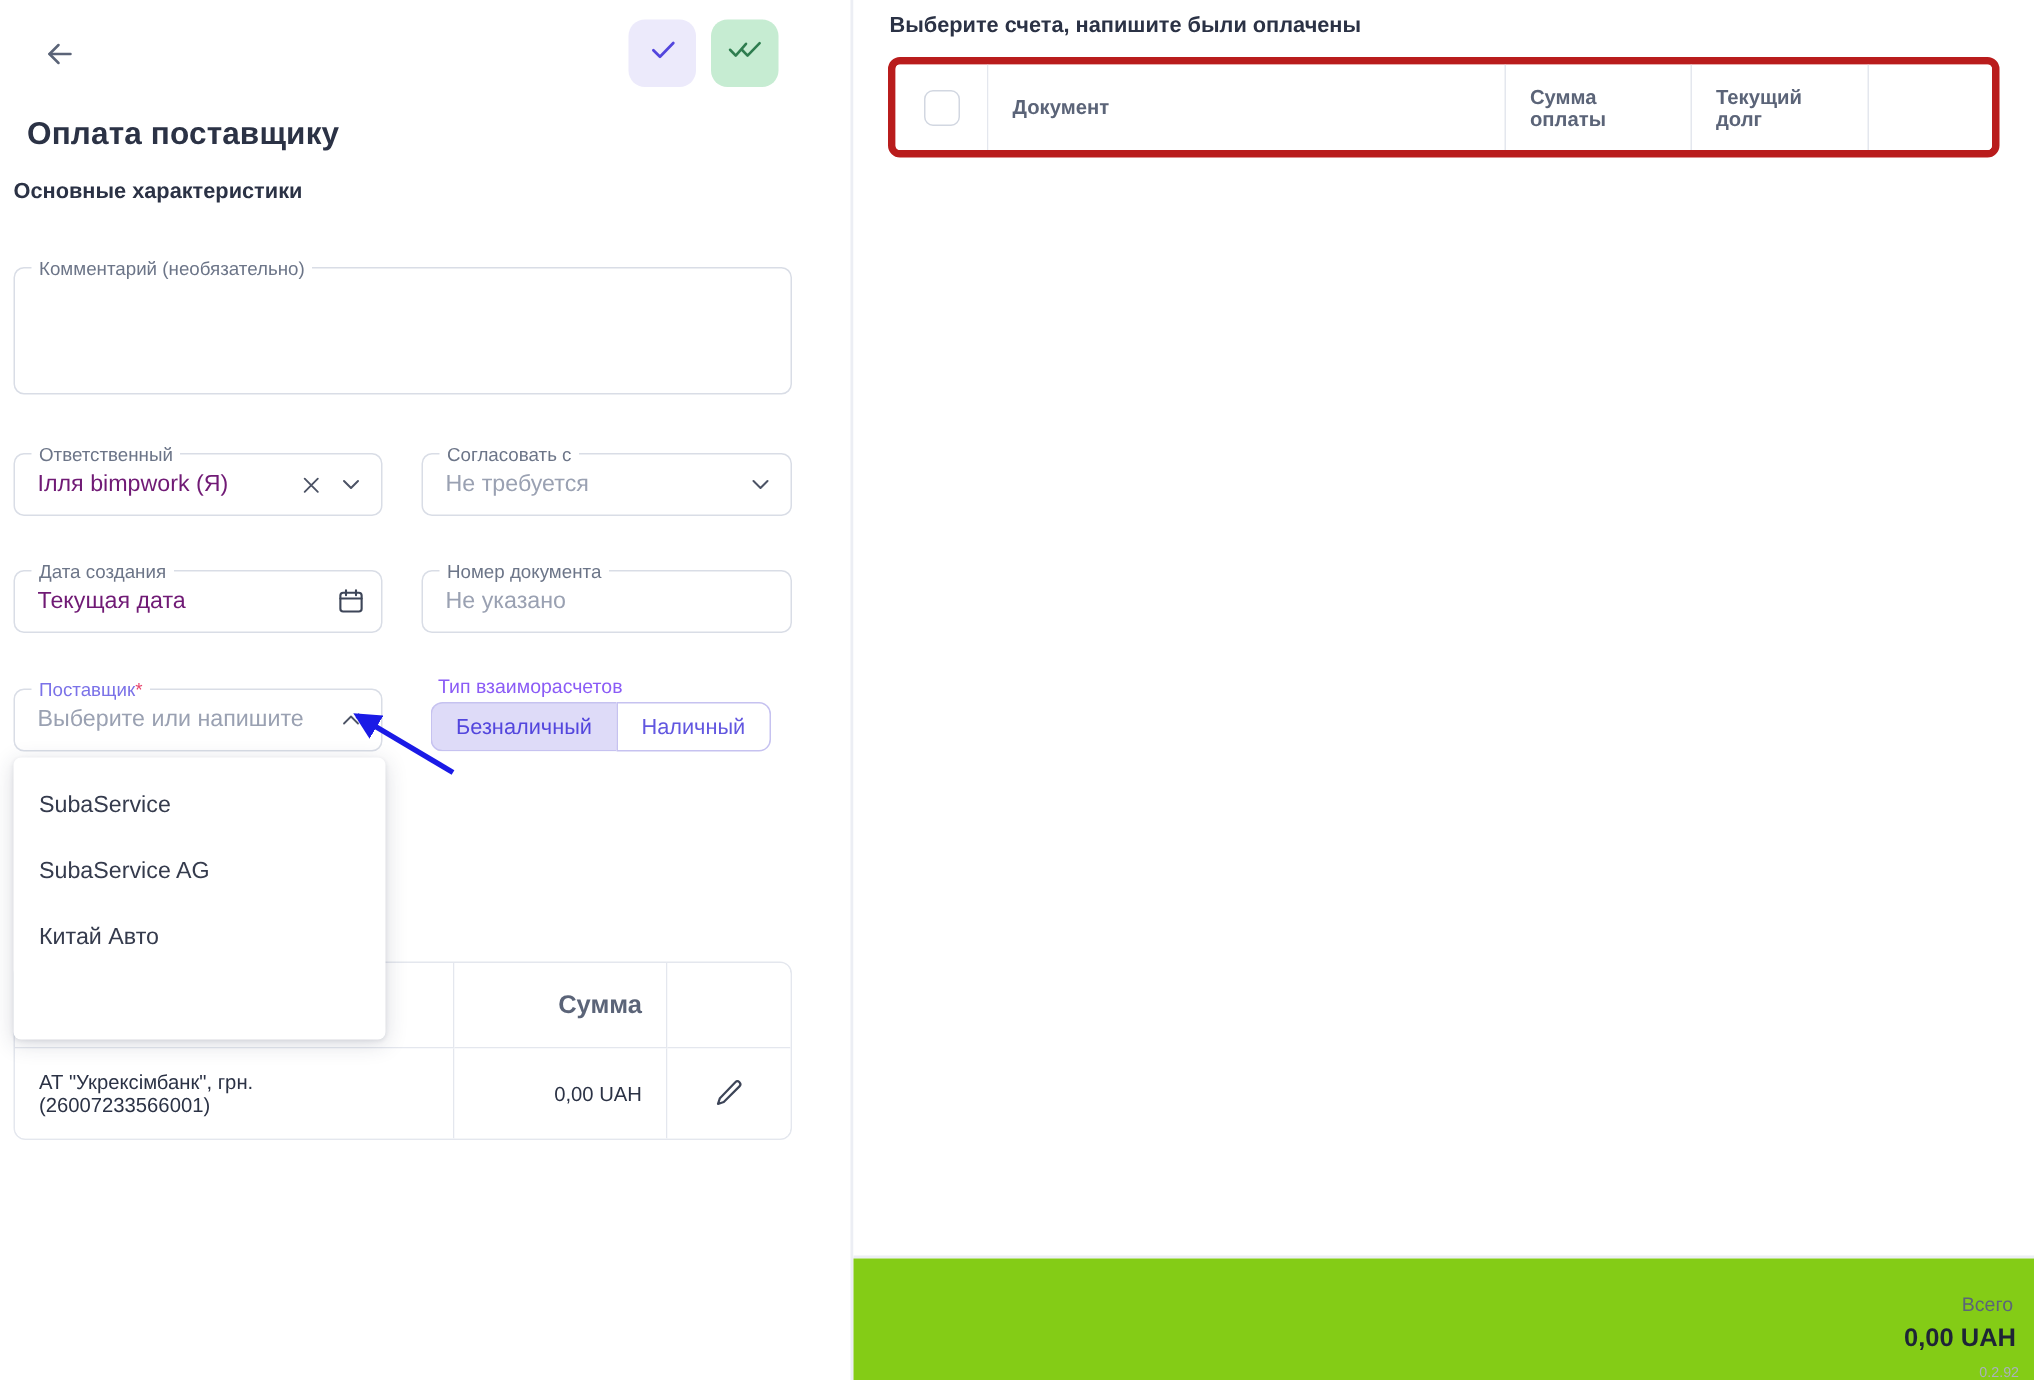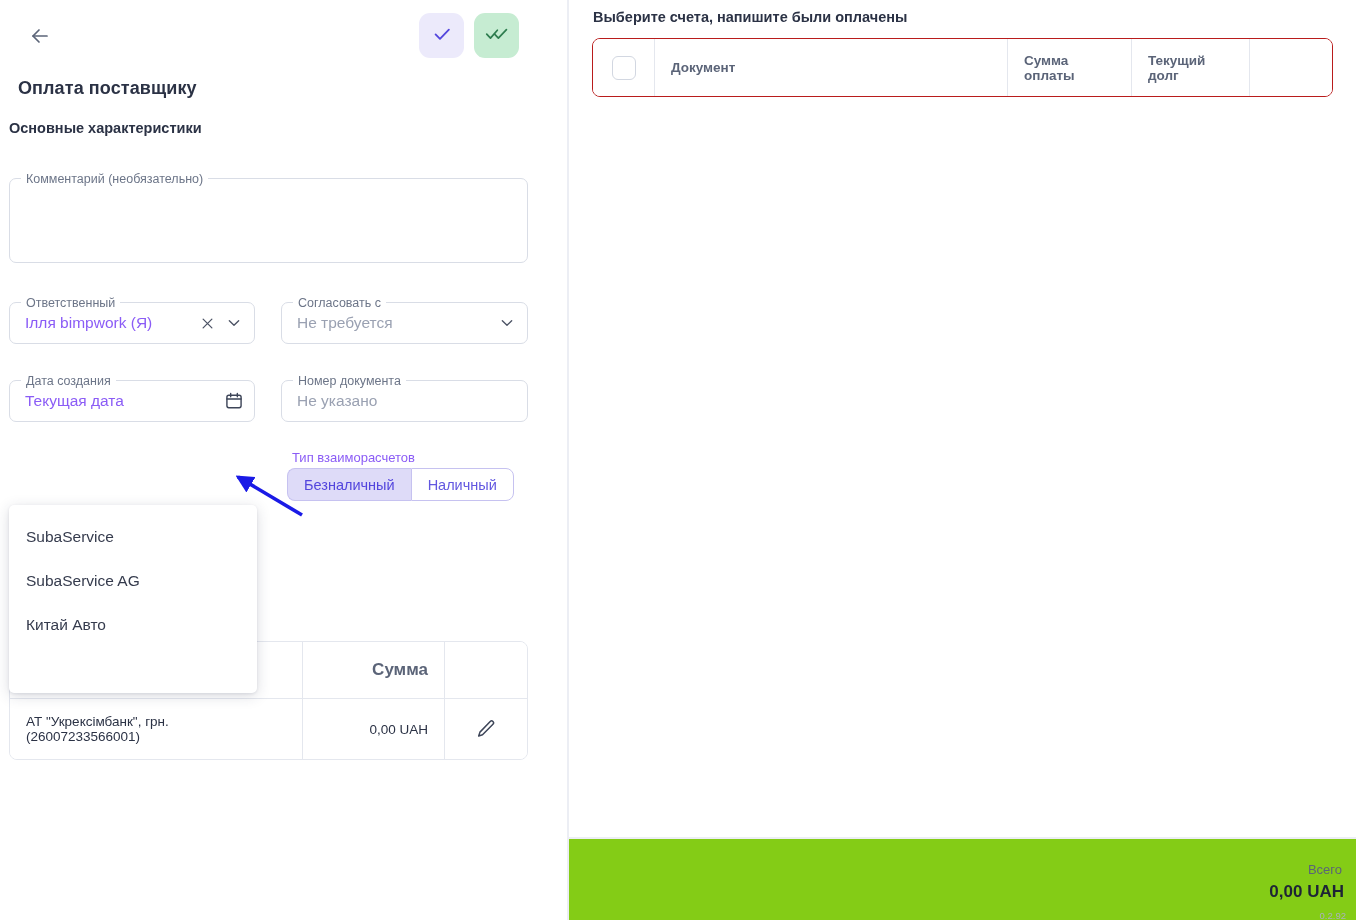--- a/index.html
+++ b/index.html
@@ -57,21 +57,21 @@
     cursor: pointer;
     border: none;
   }
   #approve-button { left: 419px; background: #eceaFB; }
   #approve-all-button { left: 474px; background: #c6ecd2; }
 
   
   #page-title {
     position: absolute;
     left: 18px; top: 78px;
-    font-size: 18px;
+    font-size: 21px;
     font-weight: bold;
     color: #2b3245;
     letter-spacing: 0.1px;
   }
   #section-title {
     position: absolute;
     left: 9px; top: 120px;
     font-size: 14.5px;
     font-weight: bold;
     color: #2b3245;
@@ -94,21 +94,21 @@
     color: #6c7588;
     line-height: 16px;
     white-space: nowrap;
   }
   .field-legend .required-star { color: #e8456e; }
   .field-legend.accent { color: #7b72e8; }
   .field-value {
     position: absolute;
     left: 15px;
     font-size: 15.5px;
-    color: #8b5cf6;
+    color: #701a75;
     white-space: nowrap;
   }
   .field-value.placeholder { color: #9aa1b2; }
 
   #comment-field { left: 9px; top: 178px; width: 519px; height: 85px; }
   #comment-field .field-value { top: 12px; }
 
   #responsible-field { left: 9px; top: 302px; width: 246px; height: 42px; }
   #responsible-field .field-value { top: 11px; }
   #approve-with-field { left: 281px; top: 302px; width: 247px; height: 42px; }
@@ -249,21 +249,21 @@
     position: absolute;
     left: 24px; top: 9px;
     font-size: 14.5px;
     font-weight: bold;
     color: #2b3245;
   }
   #invoices-table {
     position: absolute;
     left: 23px; top: 38px;
     width: 741px;
-    border: 1px solid #b91c1c;
+    border: 5px solid #b91c1c;
     border-radius: 8px;
     border-collapse: separate;
     border-spacing: 0;
     overflow: hidden;
     background: #fff;
   }
   #invoices-table th {
     height: 57px;
     border-right: 1px solid #e4e7ee;
     padding: 0 16px;
@@ -400,20 +400,31 @@
           </svg>
         </span>
       </span>
     </div>
 
     <div class="field" id="doc-number-field">
       <span class="field-legend">Номер документа</span>
       <span class="field-value placeholder">Не указано</span>
     </div>
 
+    <div class="field focused" id="supplier-field">
+      <span class="field-legend accent"><span>Поставщик</span><span class="required-star">*</span></span>
+      <span class="field-value placeholder">Выберите или напишите</span>
+      <span class="field-icons">
+        <span class="icon-btn">
+          <svg width="16" height="16" viewBox="0 0 24 24" fill="none" stroke="#4c5365" stroke-width="1.8" stroke-linecap="round" stroke-linejoin="round">
+            <path d="M5 15.5l7-7 7 7"></path>
+          </svg>
+        </span>
+      </span>
+    </div>
 
     <div id="payment-type-label">Тип взаиморасчетов</div>
     <div id="payment-type-group">
       <div class="toggle-btn selected">Безналичный</div>
       <div class="toggle-btn">Наличный</div>
     </div>
 
     <table id="bank-table">
       <thead>
         <tr>

